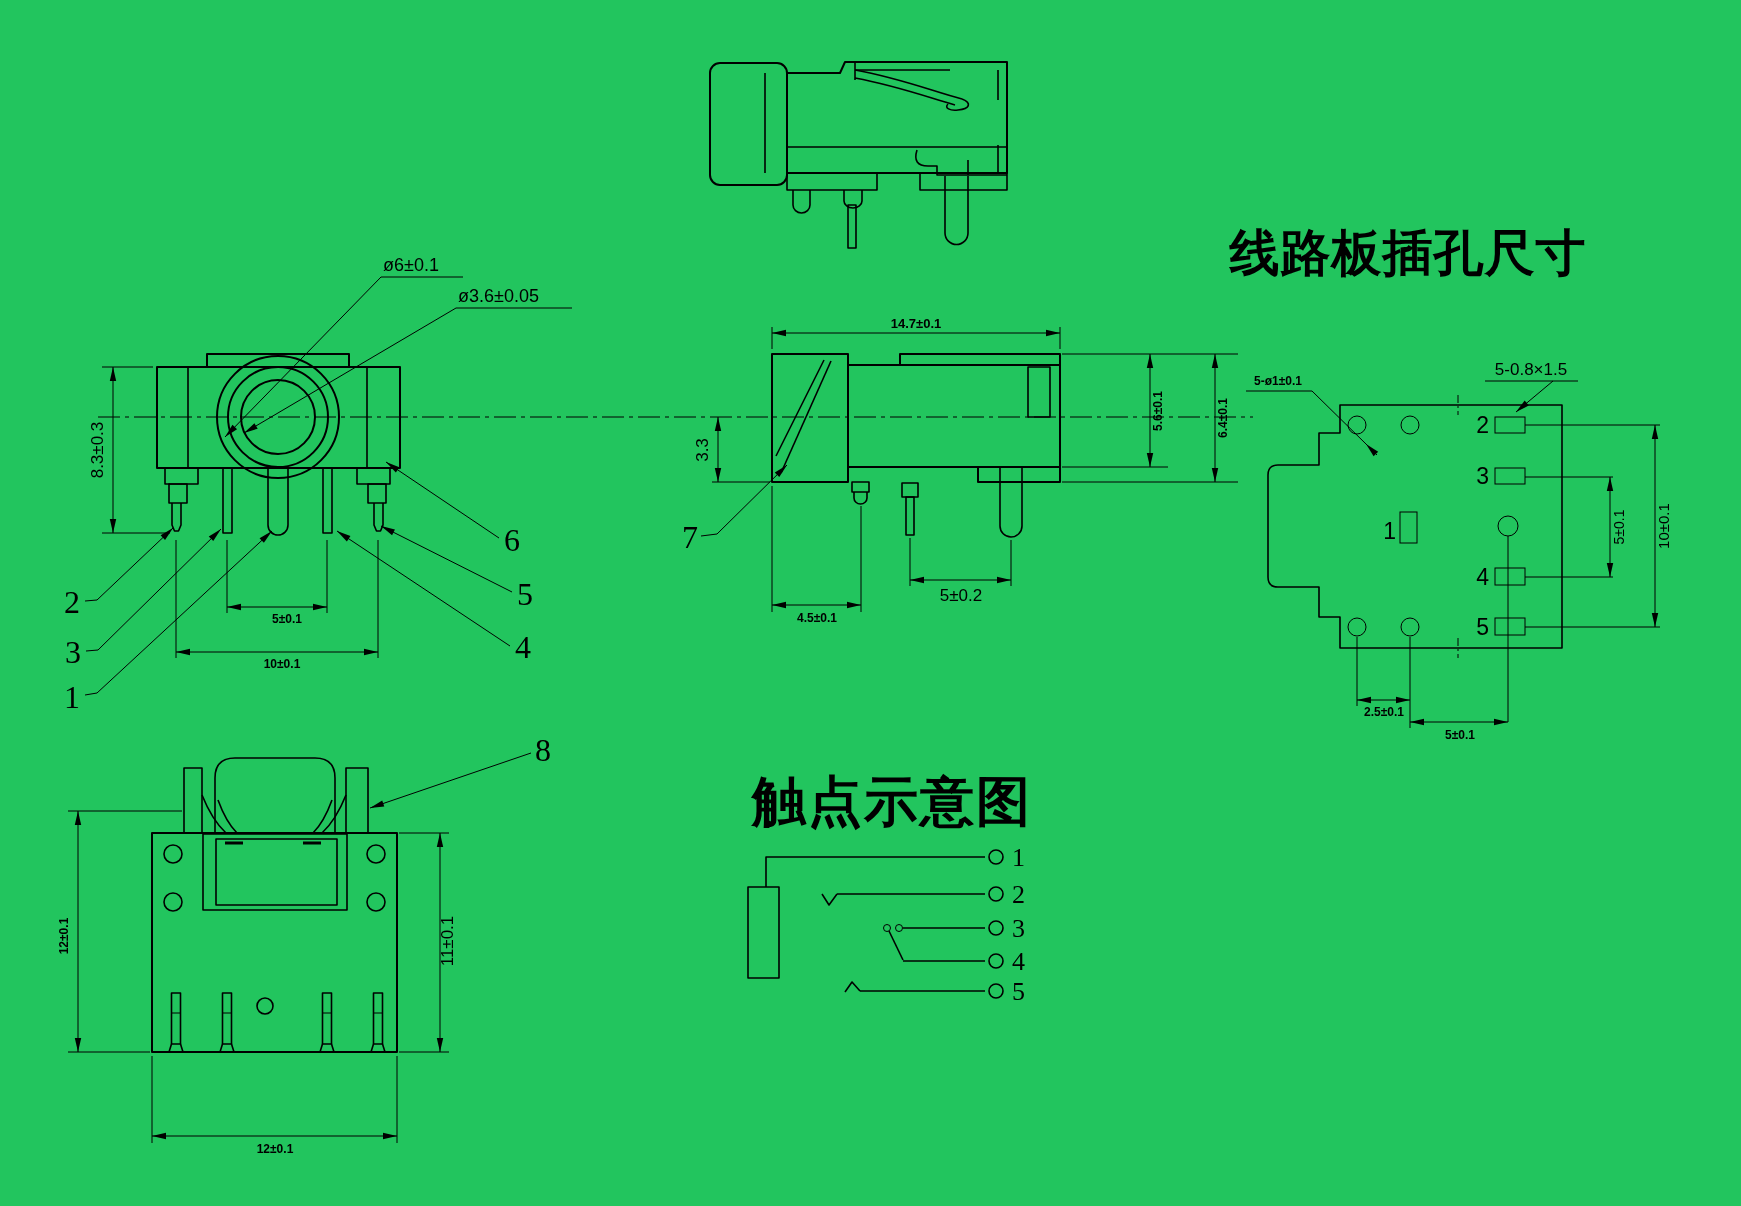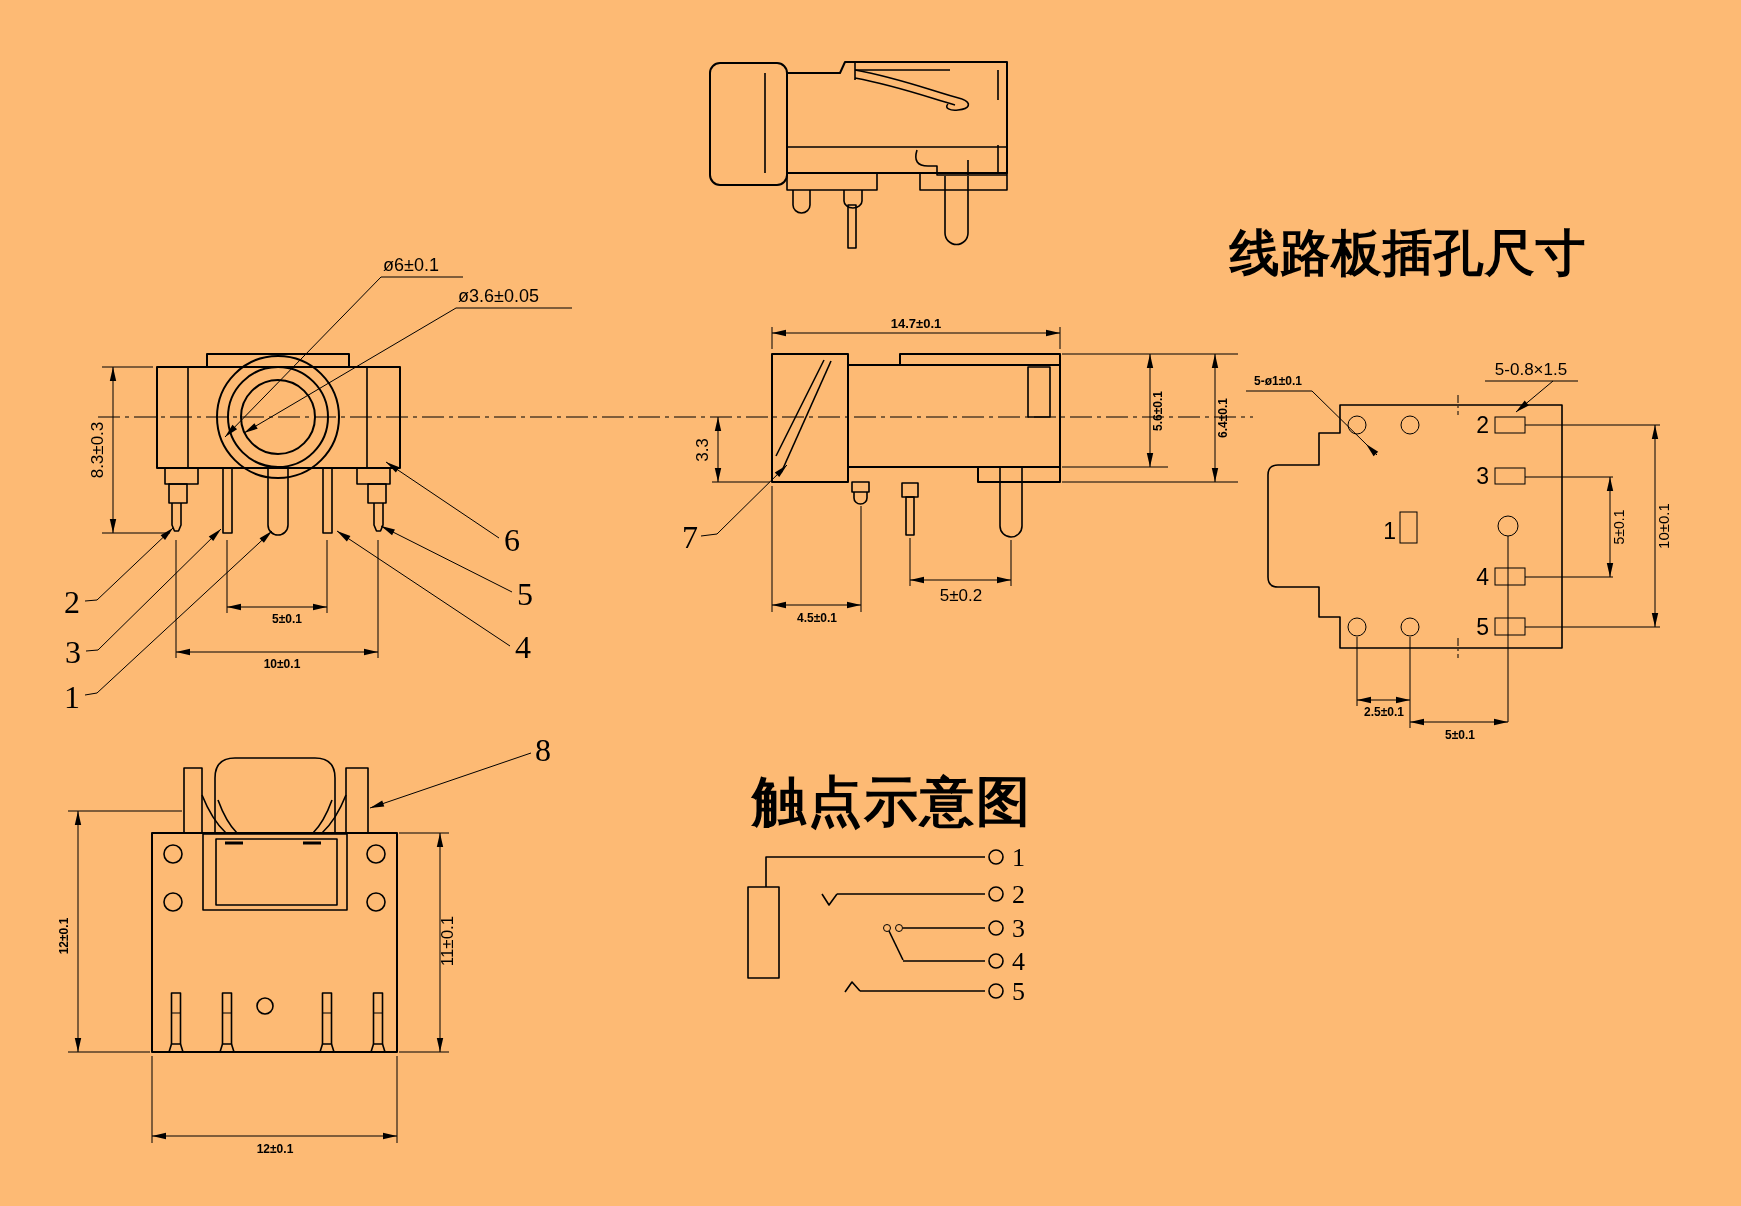--- a/index.html
+++ b/index.html
@@ -1,16 +1,16 @@
 <!DOCTYPE html>
 <html><head>
 <meta charset="utf-8">
 <style>
   html,body{margin:0;padding:0;background:#e8e8e8;}
-  #stage{position:relative;width:1741px;height:1206px;background:#fdba74;overflow:hidden;}
+  #stage{position:relative;width:1741px;height:1206px;background:#22c55e;overflow:hidden;}
   svg{position:absolute;left:0;top:0;}
   .ol{stroke:#000;stroke-width:2;fill:none;stroke-linejoin:round;}
   .ol15{stroke:#000;stroke-width:1.6;fill:none;stroke-linejoin:round;}
   .tl{stroke:#000;stroke-width:1;fill:none;}
   .cl{stroke:#000;stroke-width:1;fill:none;stroke-dasharray:22 5 4 5;}
   .cls{stroke:#000;stroke-width:1;fill:none;stroke-dasharray:8 3 2 3;}
   .tick{stroke:#000;stroke-width:3;fill:none;}
   text{fill:#000;font-family:"Liberation Sans",sans-serif;}
   .dim-s{font-size:12px;font-weight:bold;}
   .dim-m{font-size:13px;font-weight:bold;}

